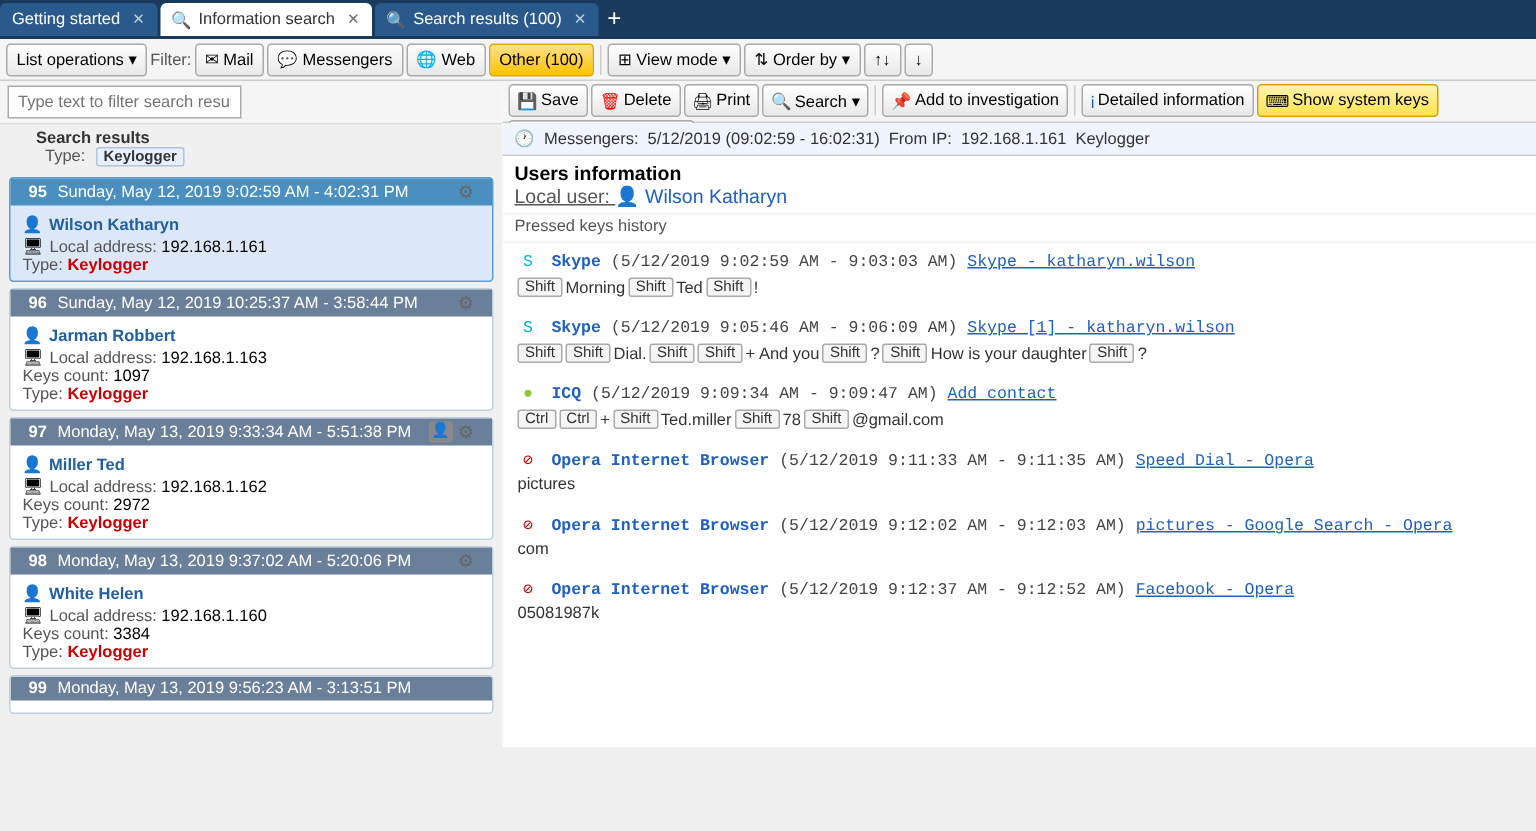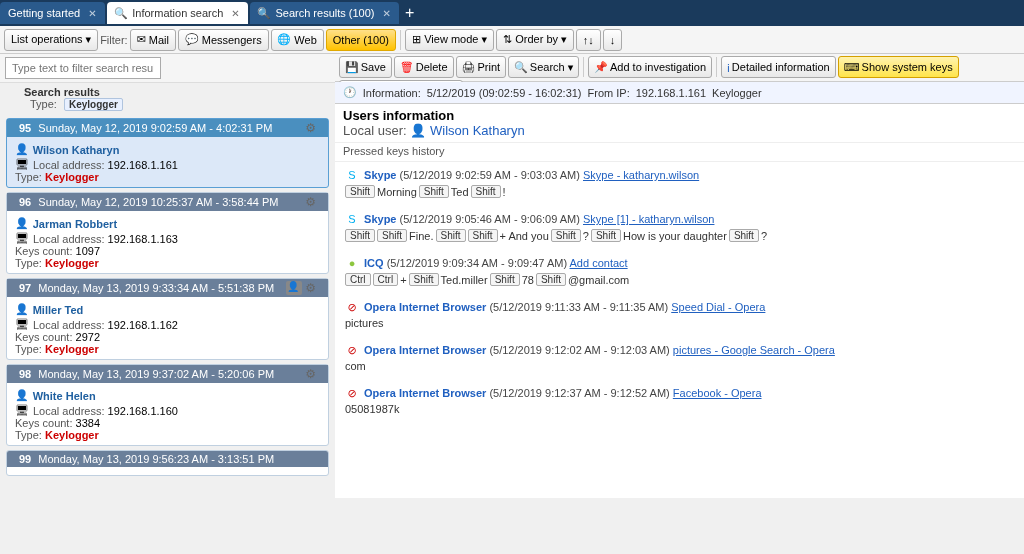--- a/index.html
+++ b/index.html
@@ -44,21 +44,21 @@
     .right-panel { flex: 1; display: flex; flex-direction: column; background: #fff; overflow: hidden; }
     .right-toolbar { background: #f5f5f5; border-bottom: 1px solid #ccc; display: flex; align-items: center; padding: 2px 4px; gap: 2px; flex-wrap: wrap; height: 28px; }
     .right-btn { display: flex; align-items: center; gap: 2px; padding: 2px 5px; border: 1px solid #aaa; border-radius: 3px; background: linear-gradient(180deg, #fff 0%, #e8e8e8 100%); cursor: pointer; font-size: 11px; height: 22px; }
     .right-btn.highlight { background: linear-gradient(180deg, #fff3b0 0%, #ffe44a 100%); border-color: #d4a000; }
     .intercepted-bar { background: #f0f4ff; border-bottom: 1px solid #ccc; padding: 4px 8px; font-size: 11px; color: #333; display: flex; align-items: center; gap: 6px; }
     .users-info { padding: 4px 8px; border-bottom: 1px solid #eee; font-size: 13px; }
     .user-link { color: #2060c0; text-decoration: none; }
     .pressed-keys-label { padding: 2px 8px 4px; font-size: 11px; color: #555; border-bottom: 1px solid #eee; }
     .content-area { flex: 1; overflow-y: auto; padding: 6px 10px; }
     .log-entry { margin-bottom: 14px; }
-    .log-header { font-size: 11px; color: #444; margin-bottom: 3px; }
+    .log-header { font-size: 11px; color: #444; margin-bottom: 3px; font-family: Liberation Mono, monospace; }
     .log-app { color: #2060c0; font-weight: bold; }
     .log-time { color: #444; }
     .log-title { color: #2060c0; }
     .log-content { font-size: 11px; color: #333; display: flex; flex-wrap: wrap; gap: 2px; align-items: center; text-align: right; }
     .key-badge { display: inline-block; padding: 0 4px; border: 1px solid #aaa; border-radius: 2px; background: #f5f5f5; font-size: 10px; color: #333; }
     .log-text { color: #333; }
     .app-icon { width: 14px; height: 14px; display: inline-flex; align-items: center; justify-content: center; font-size: 11px; margin-right: 2px; }
     .skype-icon { color: #00aff0; }
     .icq-icon { color: #8dc63f; }
     .opera-icon { color: #cc0000; }
@@ -287,31 +287,31 @@
         <span>Show system keys</span>
       </button>
       <button class="right-btn">
         <span>⊞</span>
         <span>Group by application</span>
       </button>
     </div>
 
     <div class="intercepted-bar">
       <span>🕐</span>
-      <span>Information:</span>
+      <span>Messengers:</span>
       <span>5/12/2019 (09:02:59 - 16:02:31)</span>
       <span>From IP:</span>
       <span>192.168.1.161</span>
       <span>Keylogger</span>
     </div>
 
     <div class="users-info">
       <span style="font-weight:bold;">Users information</span>
       <br>
-      <span style="color:#555;">Local user: </span>
+      <span style="color:#555;text-decoration:underline;">Local user: </span>
       <span>👤</span>
       <a href="#" class="user-link">Wilson Katharyn</a>
     </div>
 
     <div class="pressed-keys-label">
       <span>Pressed keys history</span>
     </div>
 
     <div class="content-area">
 
@@ -335,21 +335,21 @@
       <div class="log-entry">
         <div class="log-header">
           <span class="skype-icon app-icon">S</span>
           <span class="log-app">Skype</span>
           <span class="log-time"> (5/12/2019 9:05:46 AM - 9:06:09 AM) </span>
           <a href="#" class="log-title">Skype [1] - katharyn.wilson</a>
         </div>
         <div class="log-content">
           <span class="key-badge">Shift</span>
           <span class="key-badge">Shift</span>
-          <span class="log-text">Fine.</span>
+          <span class="log-text">Dial.</span>
           <span class="key-badge">Shift</span>
           <span class="key-badge">Shift</span>
           <span class="log-text">+ And you</span>
           <span class="key-badge">Shift</span>
           <span class="log-text">?</span>
           <span class="key-badge">Shift</span>
           <span class="log-text">How is your daughter</span>
           <span class="key-badge">Shift</span>
           <span class="log-text">?</span>
         </div>

